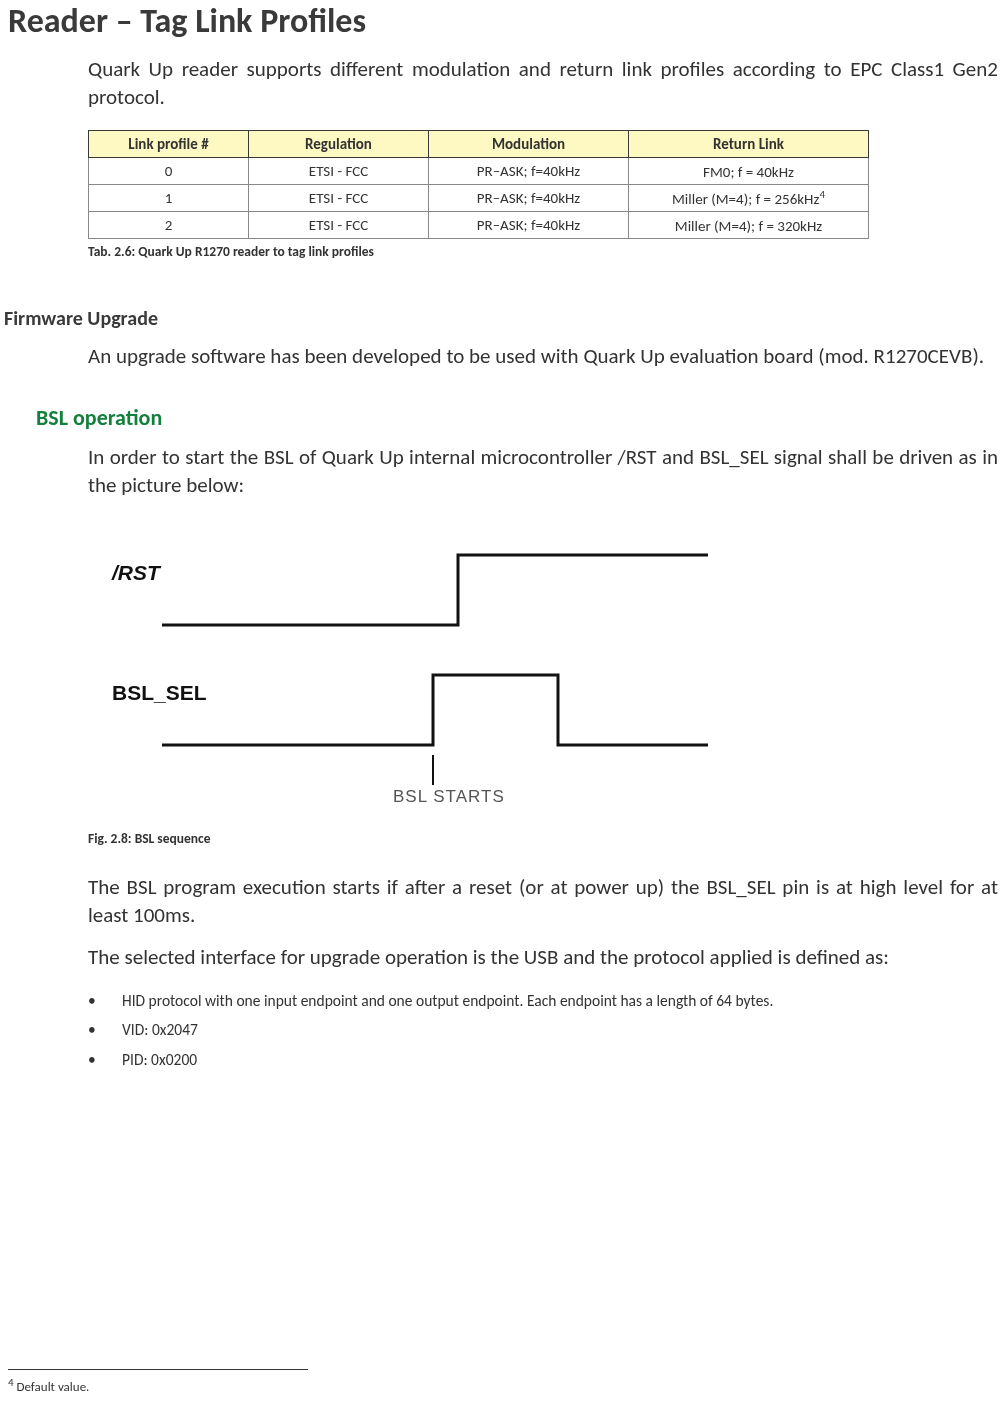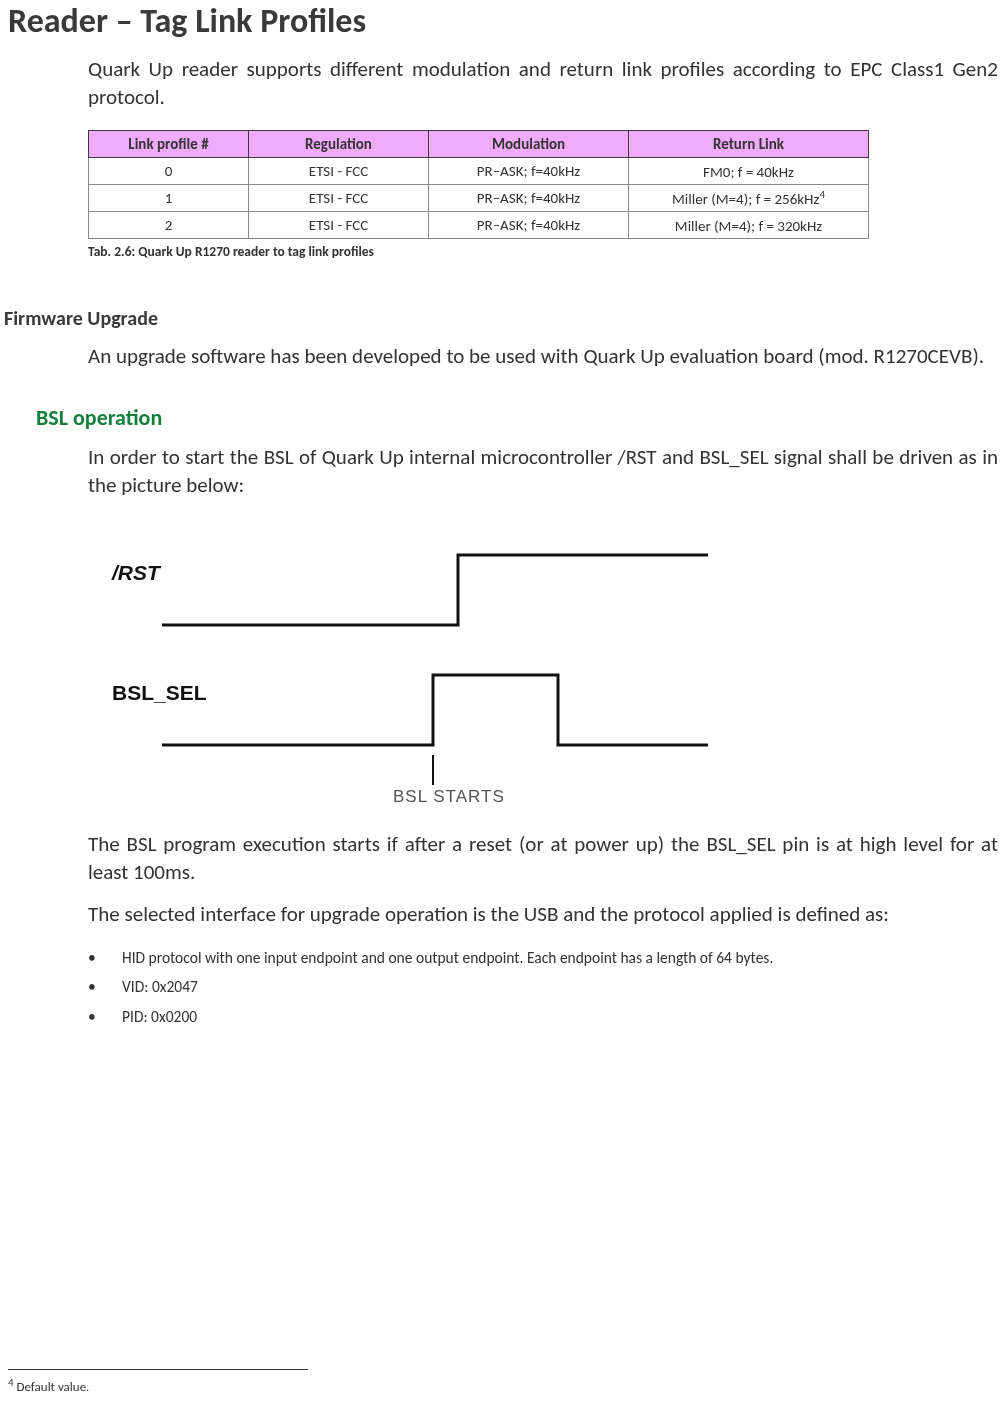--- a/index.html
+++ b/index.html
@@ -3,21 +3,21 @@
 <meta charset="utf-8">
 <style>
   html,body{margin:0;padding:0;background:#fff;color:#333;font-family:Calibri,"Segoe UI",Arial,sans-serif}
   .page{width:1003px;min-height:1414px;position:relative;padding:0 0 60px 0;box-sizing:border-box}
   h1{font-size:34px;font-weight:700;color:#3a3a3a;margin:0 0 14px 8px}
   h2{font-size:20px;font-weight:700;color:#3a3a3a;margin:46px 0 12px 4px}
   h3{font-size:22px;font-weight:700;color:#15803d;margin:34px 0 12px 36px}
   .body{margin:0 0 14px 88px;font-size:21px;line-height:1.35;max-width:910px;text-align:justify}
   .tbl-wrap{margin:18px 0 4px 88px;max-width:870px}
   table{border-collapse:collapse;width:780px;table-layout:fixed}
-  thead tr{background:#f0abfc}
+  thead tr{background:#fef9c3}
   th{border:1px solid #3a3a3a;font-size:15px;font-weight:700;color:#333;padding:4px 6px;text-align:center}
   td{border:1px solid #888;font-size:15px;padding:3px 6px;text-align:center}
   .tbl-cap{margin:4px 16px 0 88px;font-size:13.5px;font-weight:700;color:#333}
   sup{font-size:11px;vertical-align:super}
   .fig{margin:30px 0 16px 88px}
   .fig-cap{margin:14px 0 26px 88px;font-size:13.5px;font-weight:700;color:#333}
   ul.b{list-style:none;margin:0 0 14px 88px;padding:0;max-width:910px}
   ul.b li{font-size:15.5px;line-height:1.9}
   ul.b li .dot{display:inline-block;width:34px;text-align:left}
   .footnote-rule{position:absolute;left:8px;bottom:44px;width:300px;border-top:1.5px solid #333}
@@ -86,20 +86,21 @@
     <polyline points="74,95 370,95 370,25 620,25" fill="none" stroke="#111" stroke-width="3"></polyline>
 
     <text x="24" y="170" font-size="21" font-weight="700" fill="#111">BSL_SEL</text>
 
     <polyline points="74,215 345,215 345,145 470,145 470,215 620,215" fill="none" stroke="#111" stroke-width="3"></polyline>
 
     <line x1="345" y1="225" x2="345" y2="255" stroke="#111" stroke-width="2"></line>
     <text x="305" y="272" font-size="17" fill="#555" letter-spacing="1">BSL STARTS</text>
   </svg>
 </div>
+<div class="fig-cap">Fig. 2.8: BSL sequence</div>
 
 <p class="body">The BSL program execution starts if after a reset (or at power up) the BSL_SEL pin is at high level for at least 100ms.</p>
 <p class="body">The selected interface for upgrade operation is the USB and the protocol applied is defined as:</p>
 
 <ul class="b">
   <li><span class="dot">•</span><span>HID protocol with one input endpoint and one output endpoint. Each endpoint has a length of 64 bytes.</span></li>
   <li><span class="dot">•</span><span>VID: 0x2047</span></li>
   <li><span class="dot">•</span><span>PID: 0x0200</span></li>
 </ul>
 

